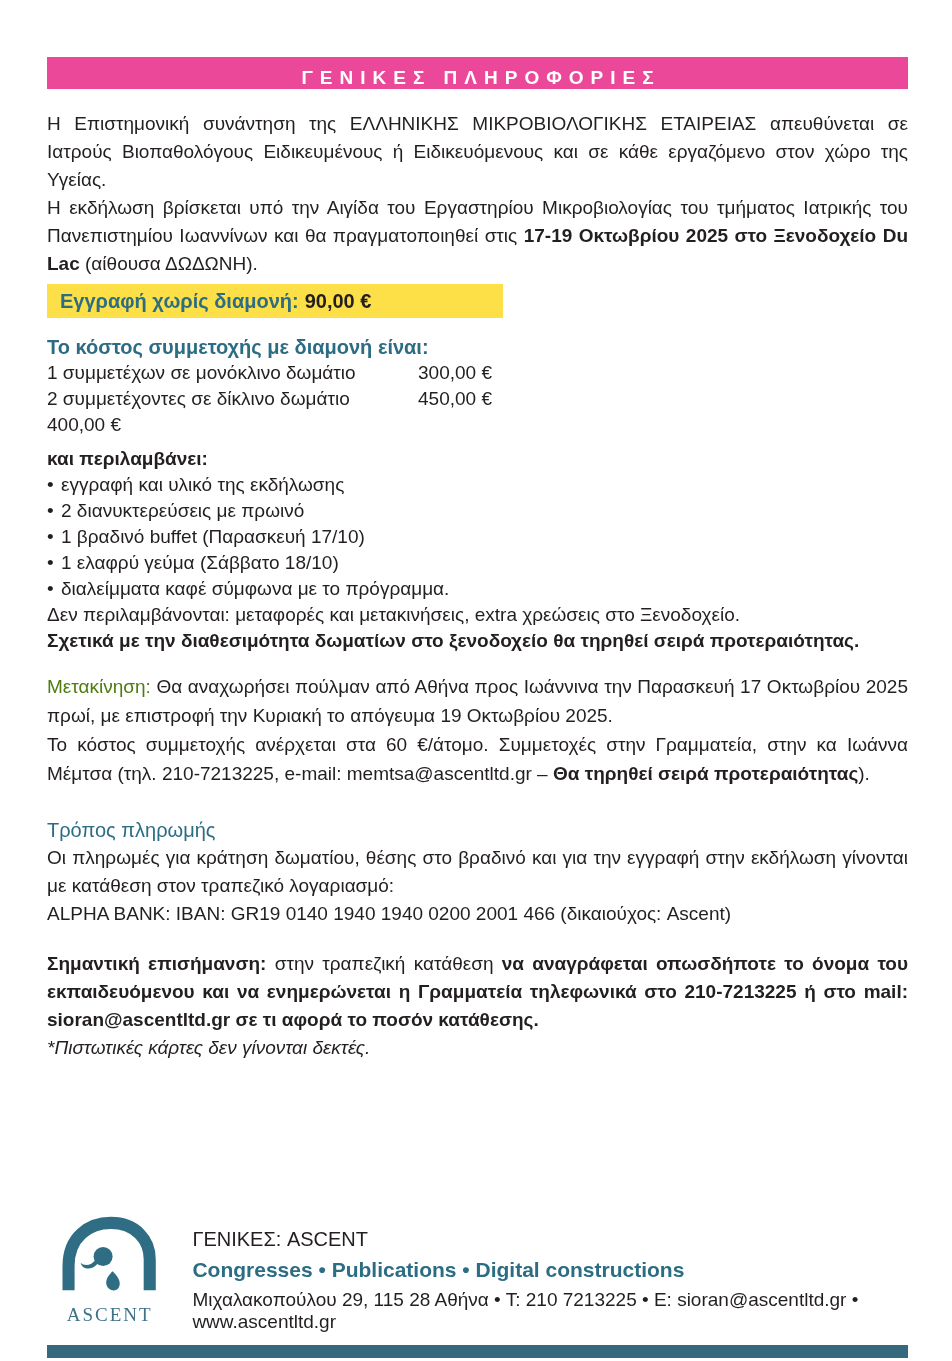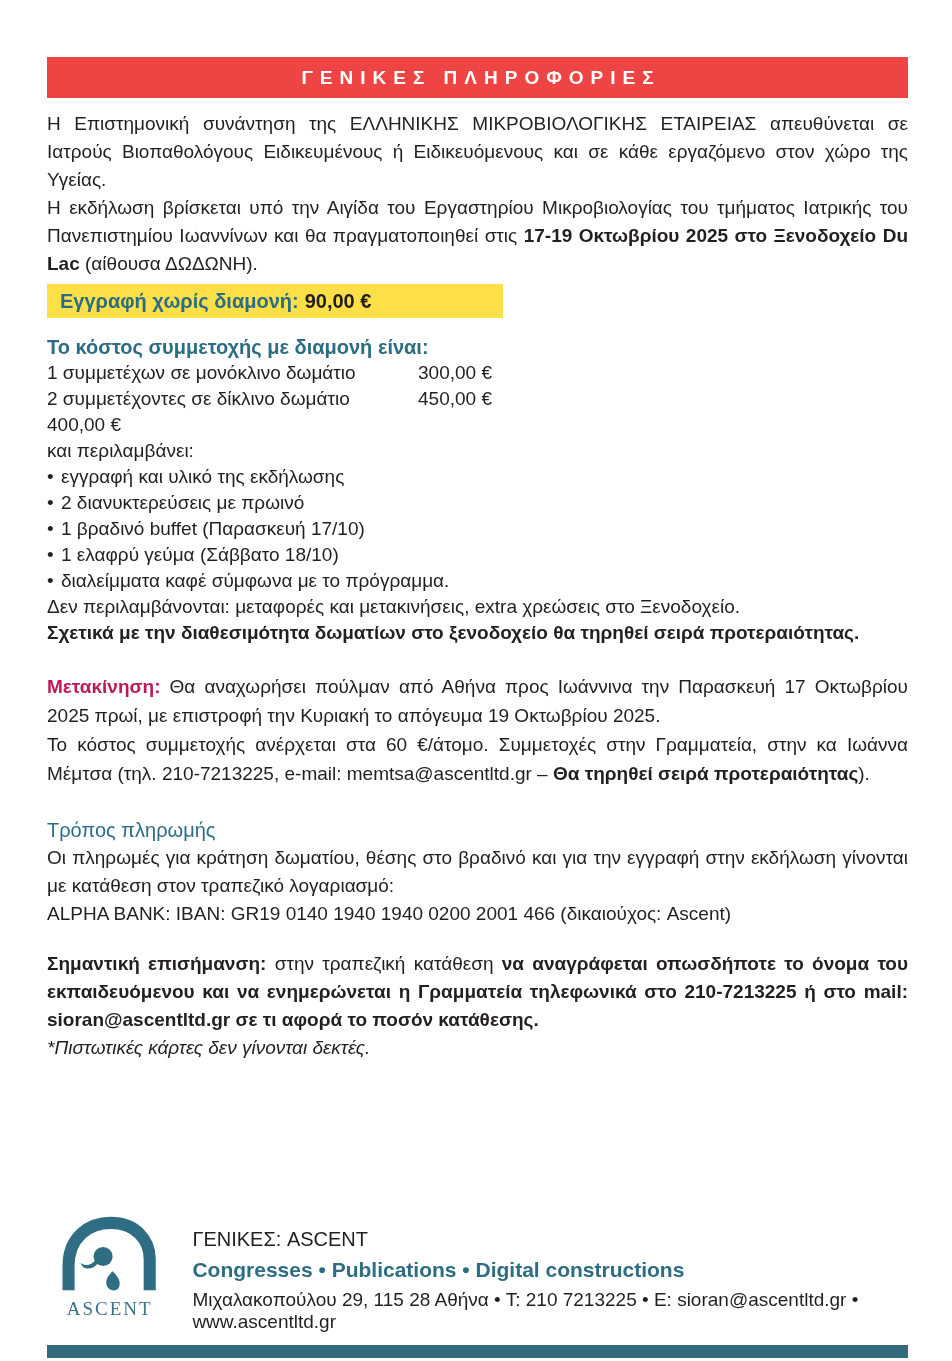--- a/index.html
+++ b/index.html
@@ -5,49 +5,49 @@
   html, body { margin:0; padding:0; }
   body {
     width:952px; height:1361px; background:#ffffff; position:relative;
     font-family:"Liberation Sans", sans-serif; color:#231f20;
     -webkit-font-smoothing:antialiased;
   }
   .abs { position:absolute; }
 
   
   .title-bar {
-    left:47px; right:44px; top:57px; height:41px; background:#ef4444;
-    display:flex; align-items:center; justify-content:center;
+    left:47px; right:44px; top:57px; height:32px; background:#ec4899;
+    display:flex; align-items:flex-end; justify-content:center;
   }
   .title-bar span {
     color:#ffffff; font-weight:bold; font-size:19px; letter-spacing:7px;
     text-indent:7px; white-space:nowrap;
   }
 
   
   .para { font-size:19px; line-height:28px; text-align:justify; }
   .intro { left:47px; right:44px; top:110px; }
   .intro p { margin:0; }
   b.dark { font-weight:bold; color:#231f20; }
-  .teal-b { color:#be185d; font-weight:bold; }
+  .teal-b { color:#4d7c0f; font-weight:normal; }
 
   
   .green-box {
     left:47px; top:284px; width:456px; height:34px; background:#fde047;
     display:flex; align-items:center; padding-left:13px; box-sizing:border-box;
     font-size:20px; white-space:nowrap;
   }
   .green-box .lbl { color:#2c6d83; font-weight:bold; margin-right:6px; }
   .green-box .val { color:#231f20; font-weight:bold; }
 
   
   .costs { left:47px; right:44px; top:334px; font-size:19px; line-height:26px; }
   .costs .heading { color:#2c6d83; font-weight:bold; font-size:20px; }
   .price-row { display:grid; grid-template-columns:371px auto; }
-  .includes { font-weight:normal; }
+  .includes { font-weight:bold;margin-top:8px; }
   .bullet-row { display:flex; }
   .bullet-row .dot { width:14px; flex:0 0 14px; }
   .availability { font-weight:bold; }
 
   
   .transport { left:47px; right:44px; top:672px; font-size:19px; line-height:29px; text-align:justify; }
   .transport p { margin:0; }
 
   
   .payment { left:47px; right:44px; top:816px; font-size:19px; line-height:28px; text-align:justify; }
@@ -57,21 +57,21 @@
   
   .notice { left:47px; right:44px; top:950px; font-size:19px; line-height:28px; text-align:justify; }
   .notice p { margin:0; }
   .notice .cards { font-style:italic; font-weight:normal; }
 
   
   .footer { left:57px; right:44px; top:1216px; display:flex; align-items:flex-start; }
   .logo-col { width:120px; text-align:center; }
   .logo-col .word {
     font-family:"Liberation Serif", serif; color:#3d7289; font-size:19px;
-    letter-spacing:2px; margin-top:2px;
+    letter-spacing:2px; margin-top:8px;
   }
   .footer-text { margin-left:30px; padding-top:12px; }
   .footer-text .org { font-size:20px; margin:0 0 7px 0; }
   .footer-text .services { font-size:21px; color:#2c6d83; font-weight:bold; margin:0 0 7px 0; }
   .footer-text .address { font-size:19px; margin:0; }
 
   
   .bottom-bar { left:47px; right:44px; top:1345px; height:13px; background:#35697e; }
 </style>
 </head>

